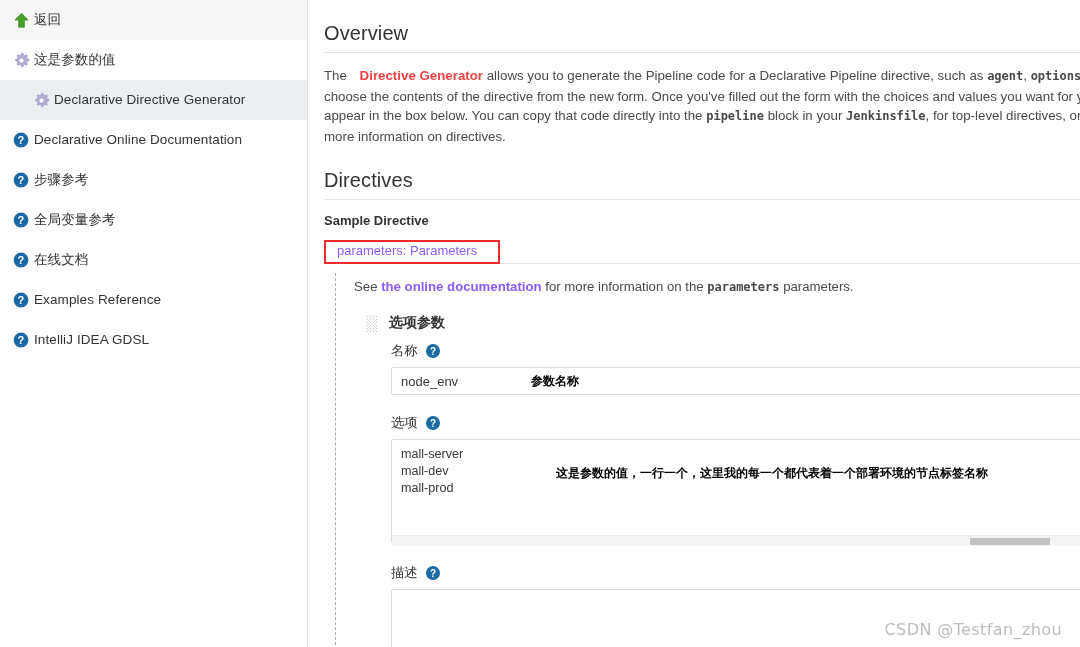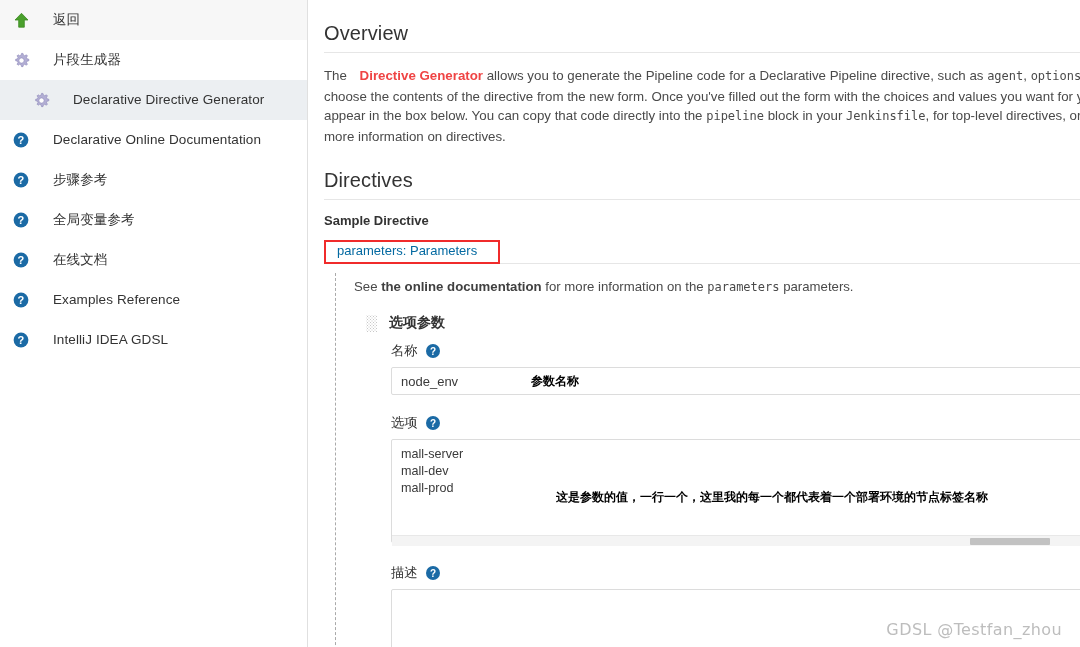--- a/index.html
+++ b/index.html
@@ -35,21 +35,21 @@
     height: 40px;
     padding-left: 12px;
     font-size: 13.5px;
     color: #333333;
     letter-spacing: 0.1px;
     white-space: nowrap;
     cursor: pointer;
   }
   .side-item.shade { background: #f7f7f7; }
   .side-item.selected { background: #eceff2; padding-left: 32px; }
-  .side-item .label { margin-left: 23px; line-height: 1; }
+  .side-item .label { margin-left: 4px; line-height: 1; }
   .side-icon {
     width: 18px; height: 18px;
     flex: 0 0 18px;
     display: inline-flex;
     align-items: center;
     justify-content: center;
     position: relative;
   }
   .side-icon svg { display: block; }
 
@@ -84,21 +84,21 @@
 
   p.overview-text {
     font-size: 13.3px;
     line-height: 19.5px;
     color: #4a4a4a;
     margin: 0;
     width: 800px;
     white-space: nowrap;
   }
   p.overview-text b { color: #ef4444; font-weight: bold; padding-left: 9px; }
-  .mono { font-family: "DejaVu Sans Mono", "Liberation Mono", monospace; font-size: 12px; }
+  .mono { font-family: "DejaVu Sans Mono", "Liberation Mono", monospace; font-size: 12px; font-weight: bold; }
 
   .sec2 { margin-top: 23px; }
 
   .sample-label {
     font-size: 13px;
     font-weight: bold;
     color: #333;
     margin: 0 0 10px 0;
   }
 
@@ -109,21 +109,21 @@
     height: 26px;
     border-bottom: 1px solid #e6e6e6;
   }
   .select-box {
     position: absolute;
     left: 7px; top: 0;
     height: 24px;
     display: flex;
     align-items: center;
     font-size: 13px;
-    color: #0369a1;
+    color: #8b5cf6;
     padding: 0 6px;
     white-space: nowrap;
   }
   .red-box {
     position: absolute;
     left: 0px;
     top: 2px;
     width: 176px;
     height: 24px;
     border: 2px solid #f02b2b;
@@ -138,21 +138,21 @@
     padding-left: 18px;
     padding-top: 6px;
     min-height: 392px;
   }
   .doc-line {
     font-size: 13.2px;
     color: #4a4a4a;
     margin: 0 0 20px 0;
     white-space: nowrap;
   }
-  .doc-line a { color: #404040; text-decoration: none; font-weight: bold; }
+  .doc-line a { color: #8b5cf6; text-decoration: none; font-weight: bold; }
 
   
   .block-head {
     display: flex;
     align-items: center;
     margin-left: 12px;
     margin-bottom: 10px;
   }
   .grip {
     width: 11px; height: 17px;
@@ -201,21 +201,21 @@
   .annot {
     position: absolute;
     color: #000000;
     font-size: 12px;
     font-weight: bold;
     white-space: nowrap;
     pointer-events: none;
     text-align: center;
   }
   .annot.name-annot { left: 140px; top: 6px; }
-  .annot.opts-annot { left: 165px; top: 26px; margin-top: 24px; }
+  .annot.opts-annot { left: 165px; top: 26px; }
 
   .ta-wrap { position: relative; margin-bottom: 17px; }
   textarea.ta {
     width: 713px;
     border: 1px solid #dcdcdc;
     border-radius: 2px;
     background: #fff;
     padding: 6px 9px 0 9px;
     font-size: 12.6px;
     line-height: 17px;
@@ -272,21 +272,21 @@
           </span>
           <span class="label">返回</span>
         </div>
         <div class="side-item">
           <span class="side-icon">
             <svg width="17" height="17" viewBox="0 0 17 17">
               <path d="M8.5 1.4 l1.5 0 0.45 1.8 1.35 0.56 1.6-0.95 1.06 1.06 -0.95 1.6 0.56 1.35 1.8 0.45 0 1.5 -1.8 0.45 -0.56 1.35 0.95 1.6 -1.06 1.06 -1.6-0.95 -1.35 0.56 -0.45 1.8 -1.5 0 -0.45-1.8 -1.35-0.56 -1.6 0.95 -1.06-1.06 0.95-1.6 -0.56-1.35 -1.8-0.45 0-1.5 1.8-0.45 0.56-1.35 -0.95-1.6 1.06-1.06 1.6 0.95 1.35-0.56 Z" fill="#b2aed4" stroke="#8d88b8" stroke-width="0.6"></path>
               <circle cx="8.5" cy="8.5" r="2.6" fill="#ffffff" stroke="#8d88b8" stroke-width="0.6"></circle>
             </svg>
           </span>
-          <span class="label">片段生成器</span>
+          <span class="label">这是参数的值</span>
         </div>
         <div class="side-item selected">
           <span class="side-icon">
             <svg width="17" height="17" viewBox="0 0 17 17">
               <path d="M8.5 1.4 l1.5 0 0.45 1.8 1.35 0.56 1.6-0.95 1.06 1.06 -0.95 1.6 0.56 1.35 1.8 0.45 0 1.5 -1.8 0.45 -0.56 1.35 0.95 1.6 -1.06 1.06 -1.6-0.95 -1.35 0.56 -0.45 1.8 -1.5 0 -0.45-1.8 -1.35-0.56 -1.6 0.95 -1.06-1.06 0.95-1.6 -0.56-1.35 -1.8-0.45 0-1.5 1.8-0.45 0.56-1.35 -0.95-1.6 1.06-1.06 1.6 0.95 1.35-0.56 Z" fill="#b2aed4" stroke="#8d88b8" stroke-width="0.6"></path>
               <circle cx="8.5" cy="8.5" r="2.6" fill="#ffffff" stroke="#8d88b8" stroke-width="0.6"></circle>
             </svg>
           </span>
           <span class="label">Declarative Directive Generator</span>
         </div>
@@ -430,15 +430,15 @@
             </div>
             <div class="ta-wrap">
               <textarea class="ta desc" style=""></textarea>
             </div>
           </div>
 
         </div>
       </div>
     </div>
 
-    <div class="watermark">GDSL @Testfan_zhou</div>
+    <div class="watermark">CSDN @Testfan_zhou</div>
   </main>
 </div>
 
 </body></html>

